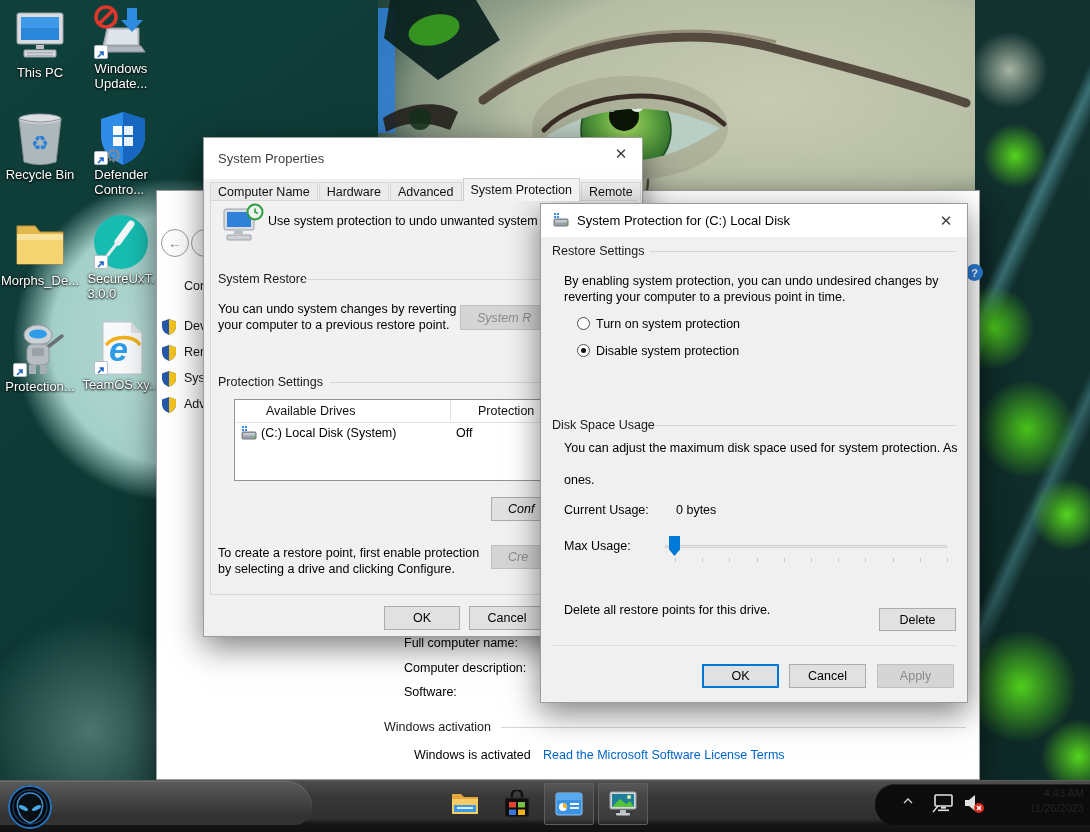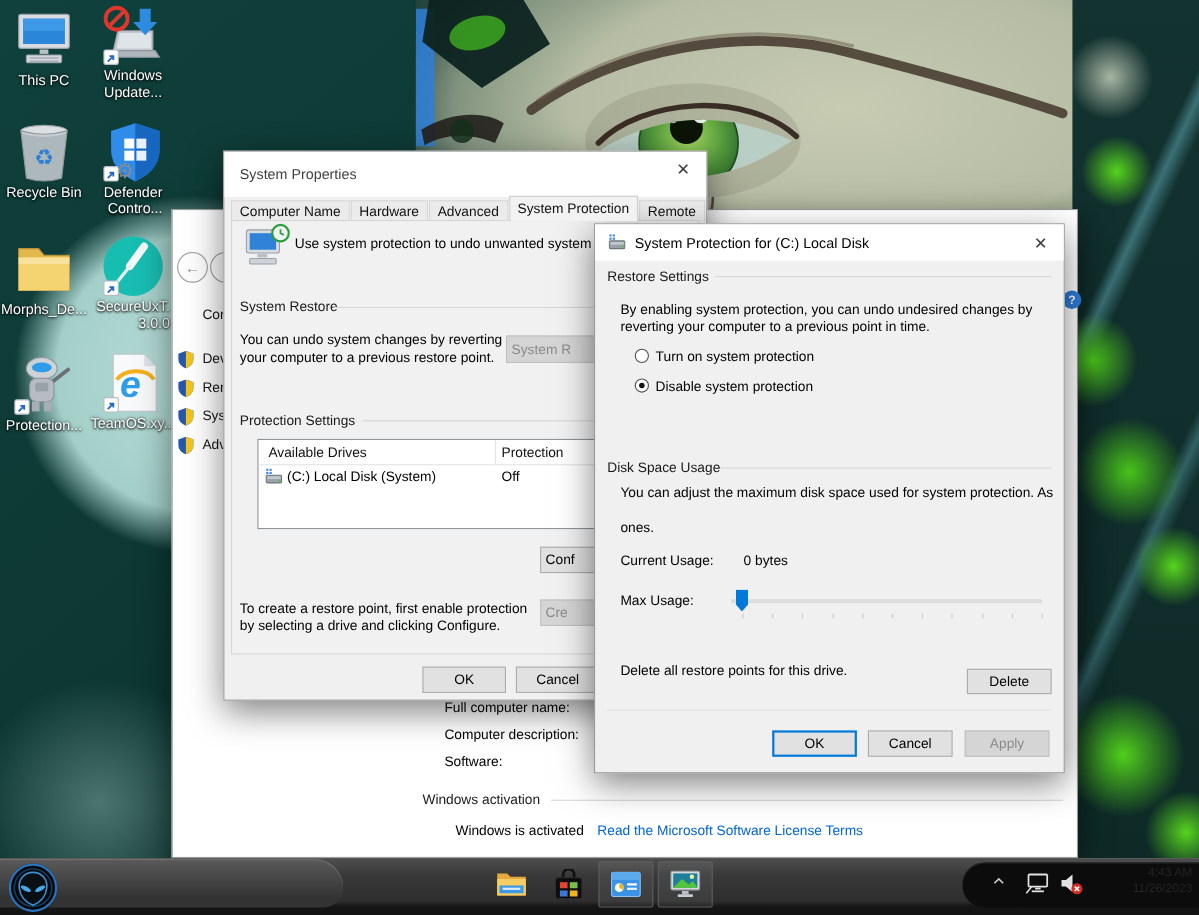--- a/index.html
+++ b/index.html
@@ -27,49 +27,49 @@
       radial-gradient(circle 80px at 40% 88%, #50cf1c 0%, rgba(85,212,30,0) 70%),
       radial-gradient(circle 50px at 90% 97%, #55d41e 0%, rgba(85,212,30,0) 75%),
       linear-gradient(115deg, rgba(0,0,0,0) 30%, rgba(110,190,205,.45) 32.5%, rgba(0,0,0,0) 36%),
       linear-gradient(115deg, rgba(0,0,0,0) 60%, rgba(110,190,205,.35) 62.5%, rgba(0,0,0,0) 66%),
       linear-gradient(180deg,#14343030 0%, #0e2a27 100%), #123230;}
   .wp-face-svg{position:absolute;left:378px;top:0;}
 
   
   .dicon{position:absolute;width:88px;display:flex;flex-direction:column;align-items:center;cursor:default;}
   .dicon .art{position:relative;width:56px;height:56px;display:flex;align-items:center;justify-content:center;}
-  .dicon .lbl{margin-top:1px;font-size:13px;line-height:15px;color:#fff;text-align:right;
+  .dicon .lbl{margin-top:1px;font-size:13px;line-height:15px;color:#fff;text-align:left;
     text-shadow:0 1px 2px rgba(0,0,0,.95),0 0 3px rgba(0,0,0,.8);}
   .scut{position:absolute;left:1px;bottom:1px;width:14px;height:14px;background:#fff;border:1px solid #b5bcc4;border-radius:2px;}
 
   
   .win{position:absolute;background:#f0f0f0;border:1px solid #9b9b9b;box-shadow:0 10px 30px rgba(0,0,0,.5);}
   .titlebar{position:absolute;left:0;top:0;right:0;height:41px;background:#fff;display:flex;align-items:center;}
   .title-text{font-size:13px;color:#3f3f3f;}
   .closeX{position:absolute;top:6px;right:10px;width:22px;height:20px;display:flex;align-items:center;justify-content:center;
     font-size:15px;color:#404040;cursor:pointer;}
   .grp-label{position:absolute;font-size:12.5px;color:#1a1a1a;}
   .grp-line{position:absolute;height:1px;background:#d6d6d6;}
   .body-text{position:absolute;font-size:12.5px;color:#000;line-height:16px;}
   .btn{position:absolute;background:#e1e1e1;border:1px solid #acacac;display:flex;align-items:center;justify-content:center;
     font-size:12.5px;color:#000;cursor:pointer;}
   .btn.disabled{background:#d5d5d5;border-color:#c0c0c0;color:#8b8b8b;cursor:default;}
   .btn.primary{border:2px solid #0078d7;}
-  .btn.leftpad{justify-content:flex-start;padding-left:4px;}
+  .btn.leftpad{justify-content:flex-start;padding-left:16px;font-style:italic;}
 
   
   .tabrow{position:absolute;left:210px;top:180px;display:flex;align-items:flex-end;height:21px;}
   .tab{height:19px;background:#ebebeb;border:1px solid #d7d7d7;border-bottom:none;padding:2px 7px 0 7px;
     font-size:12.5px;color:#111;margin-right:1px;cursor:pointer;}
   .tab.active{height:23px;background:#f2f2f2;padding-top:4px;position:relative;z-index:3;border-color:#cfcfcf;}
   .tabpanel{position:absolute;left:210px;top:200px;width:426px;height:395px;border:1px solid #d7d7d7;background:#f1f1f1;}
 
   
   .ptable{position:absolute;left:234px;top:399px;width:396px;height:82px;background:#fff;border:1px solid #8f9499;}
-  .ptable .th{position:absolute;top:4px;font-size:12.5px;color:#111;}
+  .ptable .th{position:absolute;top:4px;font-size:12.5px;color:#111;margin-left:22px;}
   .ptable .hline{position:absolute;left:0;right:0;top:22px;height:1px;background:#e4e4e4;}
   .ptable .vline{position:absolute;left:215px;top:0;width:1px;height:22px;background:#e4e4e4;}
 
   .radio{position:absolute;width:13px;height:13px;border:1px solid #4f4f4f;border-radius:50%;background:#fff;cursor:pointer;}
   .radio.sel::after{content:"";position:absolute;left:3px;top:3px;width:5px;height:5px;border-radius:50%;background:#111;}
   .radio-lbl{position:absolute;font-size:12.5px;color:#000;cursor:pointer;}
 
   .slider-track{position:absolute;left:665px;top:545px;width:282px;height:3px;background:#e7e7e7;border:1px solid #d2d2d2;}
   .slider-thumb{position:absolute;left:669px;top:536px;width:11px;height:20px;background:#0079d8;cursor:pointer;
     clip-path:polygon(0 0,100% 0,100% 68%,50% 100%,0 68%);}

